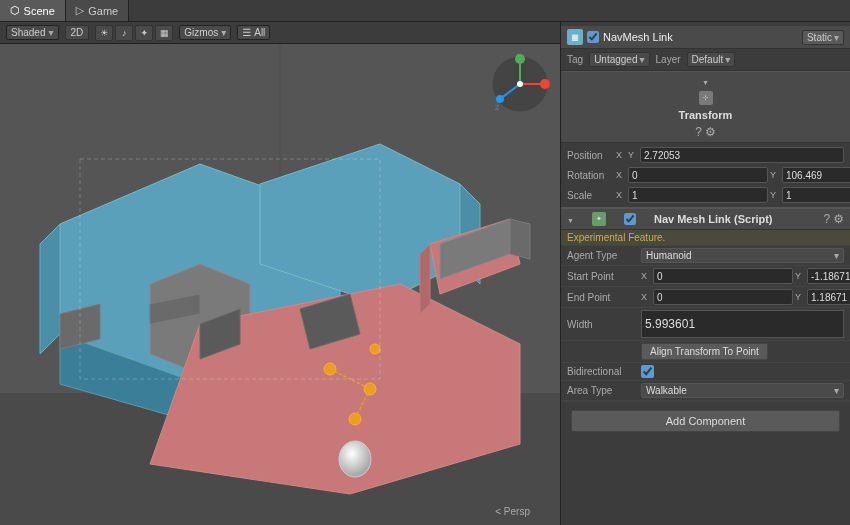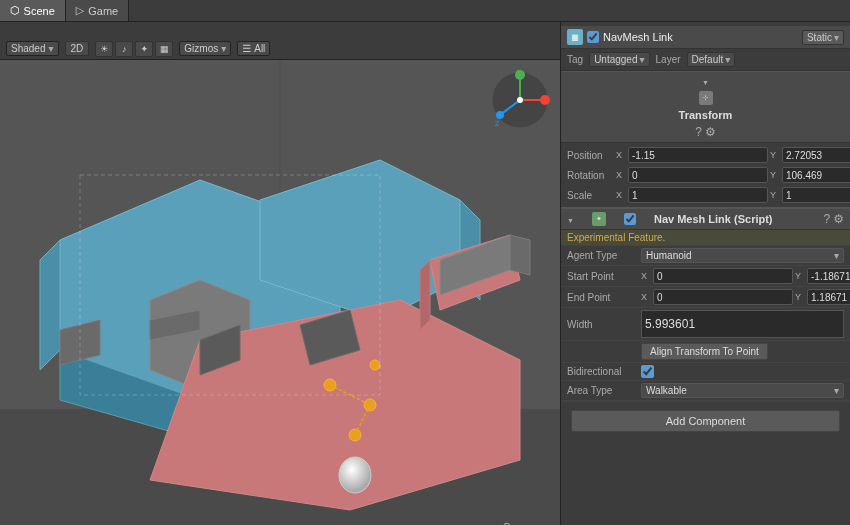--- a/index.html
+++ b/index.html
@@ -36,21 +36,20 @@
       display: flex;
       height: 503px;
     }
 
     
     .scene-view {
       flex: 0 0 560px;
       position: relative;
       background: #5a5a5a;
       overflow: hidden;
-      margin-top: 16px;
     }
 
     
     .scene-toolbar {
       height: 22px;
       background: #3c3c3c;
       display: flex;
       align-items: center;
       padding: 0 6px;
       gap: 6px;
@@ -629,21 +628,20 @@
             <span class="cog-icon">?</span>
             <span class="cog-icon">⚙</span>
           </div>
         </div>
         <div class="transform-body">
 
           <div class="field-row">
             <span class="field-label">Position</span>
             <div class="xyz-group">
               <span class="xyz-label">X</span>
-              <input type="text" class="xyz-input" value="-1.15" style="">
               <span class="xyz-label">Y</span>
               <input type="text" class="xyz-input" value="2.72053" style="">
 
             </div>
           </div>
 
           <div class="field-row">
             <span class="field-label">Rotation</span>
             <div class="xyz-group">
               <span class="xyz-label">X</span>

